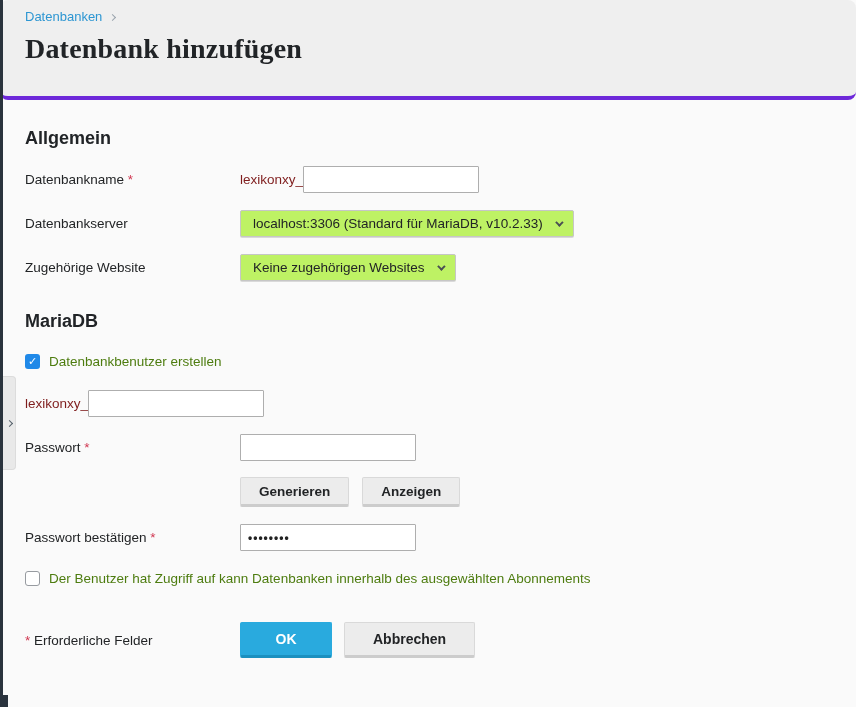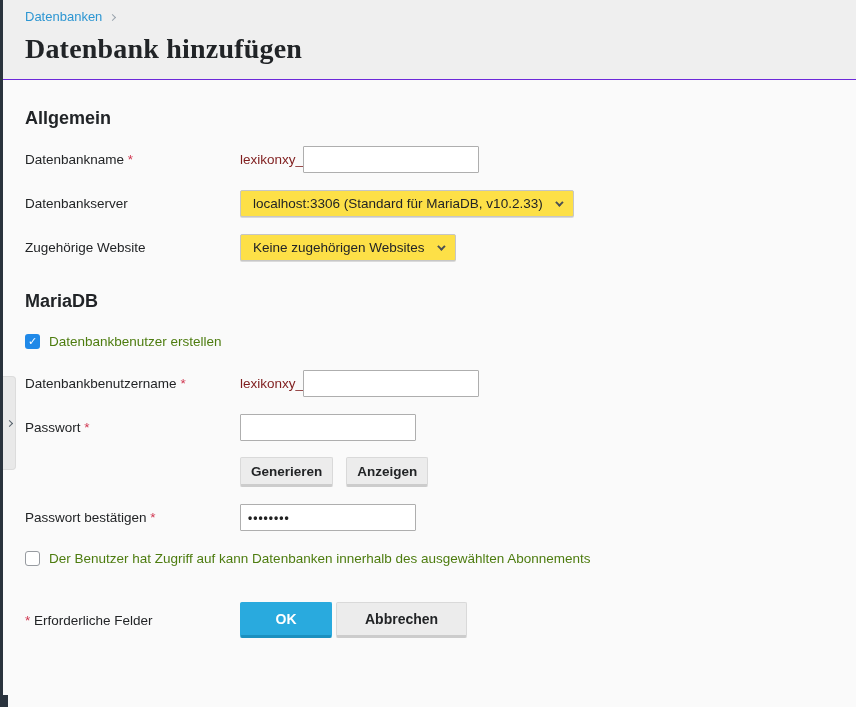--- a/index.html
+++ b/index.html
@@ -28,22 +28,22 @@
     display: flex; align-items: center; justify-content: center;
     cursor: pointer;
   }
   .chev-right {
     width: 5px; height: 5px;
     border-top: 1px solid #55606a; border-right: 1px solid #55606a;
     transform: rotate(45deg); display: inline-block;
   }
   
   .page-header {
-    background: #efefef; border-bottom: 1px solid #6d28d9;
-    padding: 9px 20px 16px 25px; height: 80px;
+    background: #efefef; border-bottom: 4px solid #6d28d9;
+    padding: 9px 20px 16px 25px; height: 100px; border-radius: 8px;
   }
   .breadcrumb { font-size: 13px; display: flex; align-items: center; gap: 8px; }
   .breadcrumb a { color: #2d96d2; text-decoration: none; cursor: pointer; }
   .crumb-chev {
     width: 5px; height: 5px;
     border-top: 1px solid #9aa4ad; border-right: 1px solid #9aa4ad;
     transform: rotate(45deg); display: inline-block; margin-top: 1px;
   }
   .page-title {
     font-size: 28px; font-weight: 600; color: #212427; margin-top: 9px;
@@ -61,21 +61,21 @@
   .control { display: flex; align-items: center; }
   .prefix { font-size: 13.5px; color: #7f1d1d; }
   input.text-input {
     width: 176px; height: 27px; border: 1px solid #aeaeae; background: #fff;
     font-family: "Liberation Sans", sans-serif; font-size: 13.5px; color: #222;
     padding: 0 7px; outline: none; border-radius: 1px;
   }
   input.pwd { letter-spacing: 1px; font-weight: 700; font-size: 12px; }
   
   .select-box {
-    height: 27px; background: #fde047; border: 1px solid #c6c6c6;
+    height: 27px; background: #bef264; border: 1px solid #c6c6c6;
     box-shadow: 0 1px 0 #d9d9d9; border-radius: 2px;
     display: inline-flex; align-items: center; gap: 12px;
     padding: 0 12px; font-size: 13.5px; color: #222426; cursor: pointer;
     white-space: nowrap;
   }
   .chev-down {
     width: 6px; height: 6px;
     border-right: 2px solid #4a4f54; border-bottom: 2px solid #4a4f54;
     transform: rotate(45deg) translateY(-2px); display: inline-block;
   }
@@ -93,34 +93,34 @@
   .checkbox.checked { background: #2089e8; }
   .checkbox.unchecked { background: #fff; border: 1px solid #979ba0; }
   .checkbox .tick { color: #fff; font-size: 11px; font-weight: 700; line-height: 1; }
   .checkbox-label { font-size: 13.5px; color: #4d7c0f; }
   
   .btn {
     display: inline-flex; align-items: center; justify-content: center;
     font-family: "Liberation Sans", sans-serif;
     font-size: 13.5px; font-weight: 600; color: #222426;
     background: #ececec; border: 1px solid #d9d9d9; border-bottom: 3px solid #cccccc;
-    border-radius: 2px; cursor: pointer; padding: 0 10px; height: 30px;
+    border-radius: 2px; cursor: pointer; padding: 0 18px; height: 30px;
   }
   .btn-row { display: flex; gap: 13px; margin-top: 16px; margin-left: 215px; }
   
   .footer-row { display: flex; align-items: center; margin-top: 36px; }
   .footer-note { width: 215px; min-width: 215px; font-size: 13.5px; color: #222426; }
   .btn-primary {
     background: #29aade; border: 1px solid #29aade; border-bottom: 3px solid #1b90bf;
     color: #fff; font-weight: 700; font-size: 14px;
     width: 92px; height: 36px; display: inline-flex; align-items: center; justify-content: center;
     border-radius: 2px; cursor: pointer;
   }
   .btn-cancel {
-    margin-left: 4px; height: 36px; padding: 0 28px; font-size: 14px;
+    margin-left: 12px; height: 36px; padding: 0 28px; font-size: 14px;
   }
 </style>
 </head>
 <body>
 
 <div class="left-edge"></div>
 <div class="left-edge-foot"></div>
 
 <div class="sidebar-expander">
   <span class="chev-right"></span>
@@ -169,24 +169,20 @@
 
 
   <div class="checkbox-row">
     <span class="checkbox checked">
       <span class="tick">✓</span>
     </span>
     <span class="checkbox-label">Datenbankbenutzer erstellen</span>
   </div>
 
   <div class="form-row" style="margin-top:21px;">
-    <div class="field-label">
-      <span>Datenbankbenutzername</span>
-      <span class="req">*</span>
-    </div>
     <div class="control">
       <span class="prefix">lexikonxy_</span>
       <input class="text-input" type="text" value="" style="">
     </div>
   </div>
 
   <div class="form-row">
     <div class="field-label">
       <span>Passwort</span>
       <span class="req">*</span>

